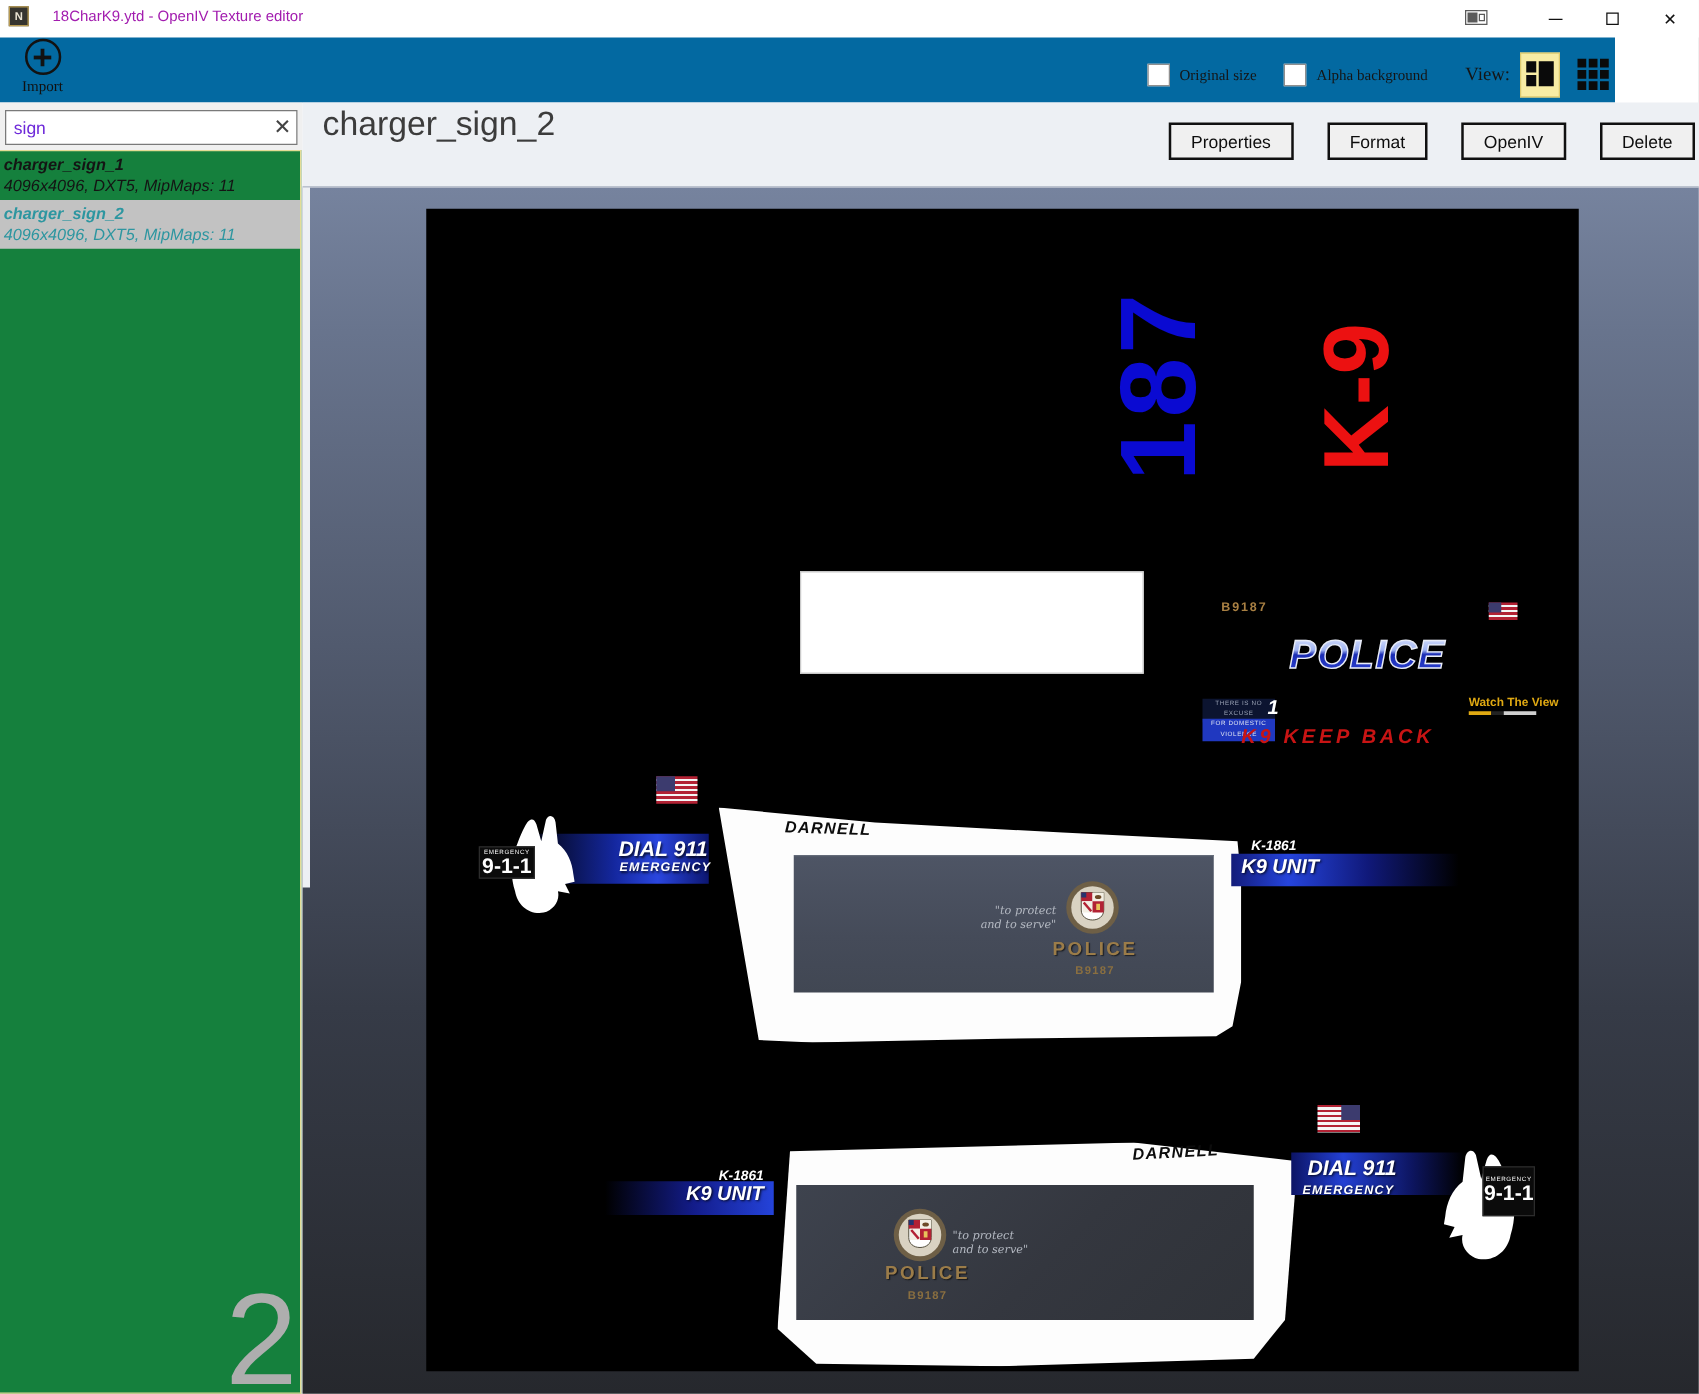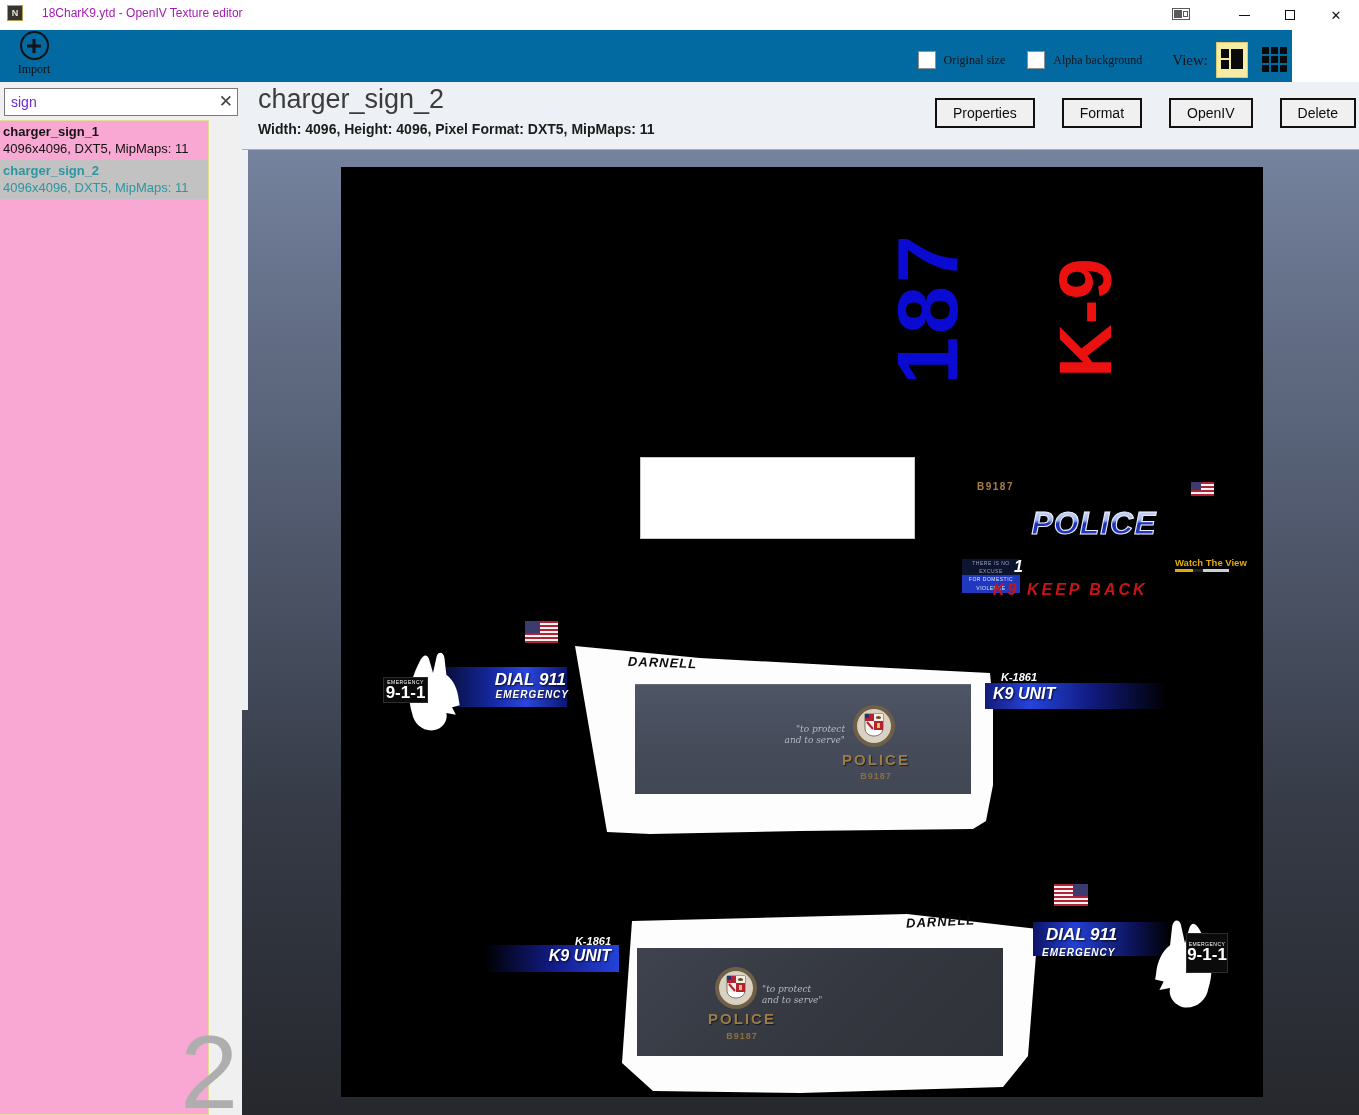--- a/index.html
+++ b/index.html
@@ -44,22 +44,22 @@
            grid-template-rows:repeat(3,7px); gap:2px; }
   #view2 b { background:#0a0a0a; }
 
   
   #sidebar { position:absolute; left:0; top:82px; width:242px; height:1033px; background:#f0f0f0; }
   #search-box { position:absolute; left:4px; top:6px; width:234px; height:28px; background:#fff;
                 border:1px solid #7a7a7a; }
   #search-input { position:absolute; left:6px; top:3px; width:195px; height:20px; border:none; outline:none;
                   font-size:14px; color:#6d28d9; background:transparent; font-family:"Liberation Sans",sans-serif; }
   #search-clear { position:absolute; right:4px; top:2px; font-size:17px; color:#444; cursor:pointer; }
-  #tex-list { position:absolute; left:0px; top:38px; width:209px; height:995px; background:#f9a8d4;
-              border:1px solid #e3dc96; border-left:none; }
+  #tex-list { position:absolute; left:0px; top:38px; width:241px; height:995px; background:#15803d;
+              border:1px solid #e3dc96; border-left:none;font-style:italic; }
   .list-item { padding:2px 4px 3px 3px; cursor:pointer; }
   .list-item .nm { font-size:13px; font-weight:bold; color:#141414; line-height:17px; }
   .list-item .dt { font-size:13px; color:#141414; line-height:17px; }
   .list-item.selected { background:#c2c2c2; }
   .list-item.selected .nm, .list-item.selected .dt { color:#2d96a0; }
   #count-badge { position:absolute; right:4px; bottom:2px; font-size:104px; line-height:0.78;
                  color:#aeaeae; font-weight:400; }
 
   
   #main-header { position:absolute; left:242px; top:82px; width:1117px; height:67px; background:#edf0f4; }
@@ -223,21 +223,20 @@
     <div class="list-item selected">
       <div class="nm">charger_sign_2</div>
       <div class="dt">4096x4096, DXT5, MipMaps: 11</div>
     </div>
   </div>
   <div id="count-badge">2</div>
 </div>
 
 <div id="main-header">
   <div id="tex-title">charger_sign_2</div>
-  <div id="tex-meta">Width: 4096, Height: 4096, Pixel Format: DXT5, MipMaps: 11</div>
   <div id="hdr-btns">
     <div class="hbtn">Properties</div>
     <div class="hbtn">Format</div>
     <div class="hbtn">OpenIV</div>
     <div class="hbtn">Delete</div>
   </div>
 </div>
 
 <div id="preview">
   <div id="preview-leftstrip"></div>

